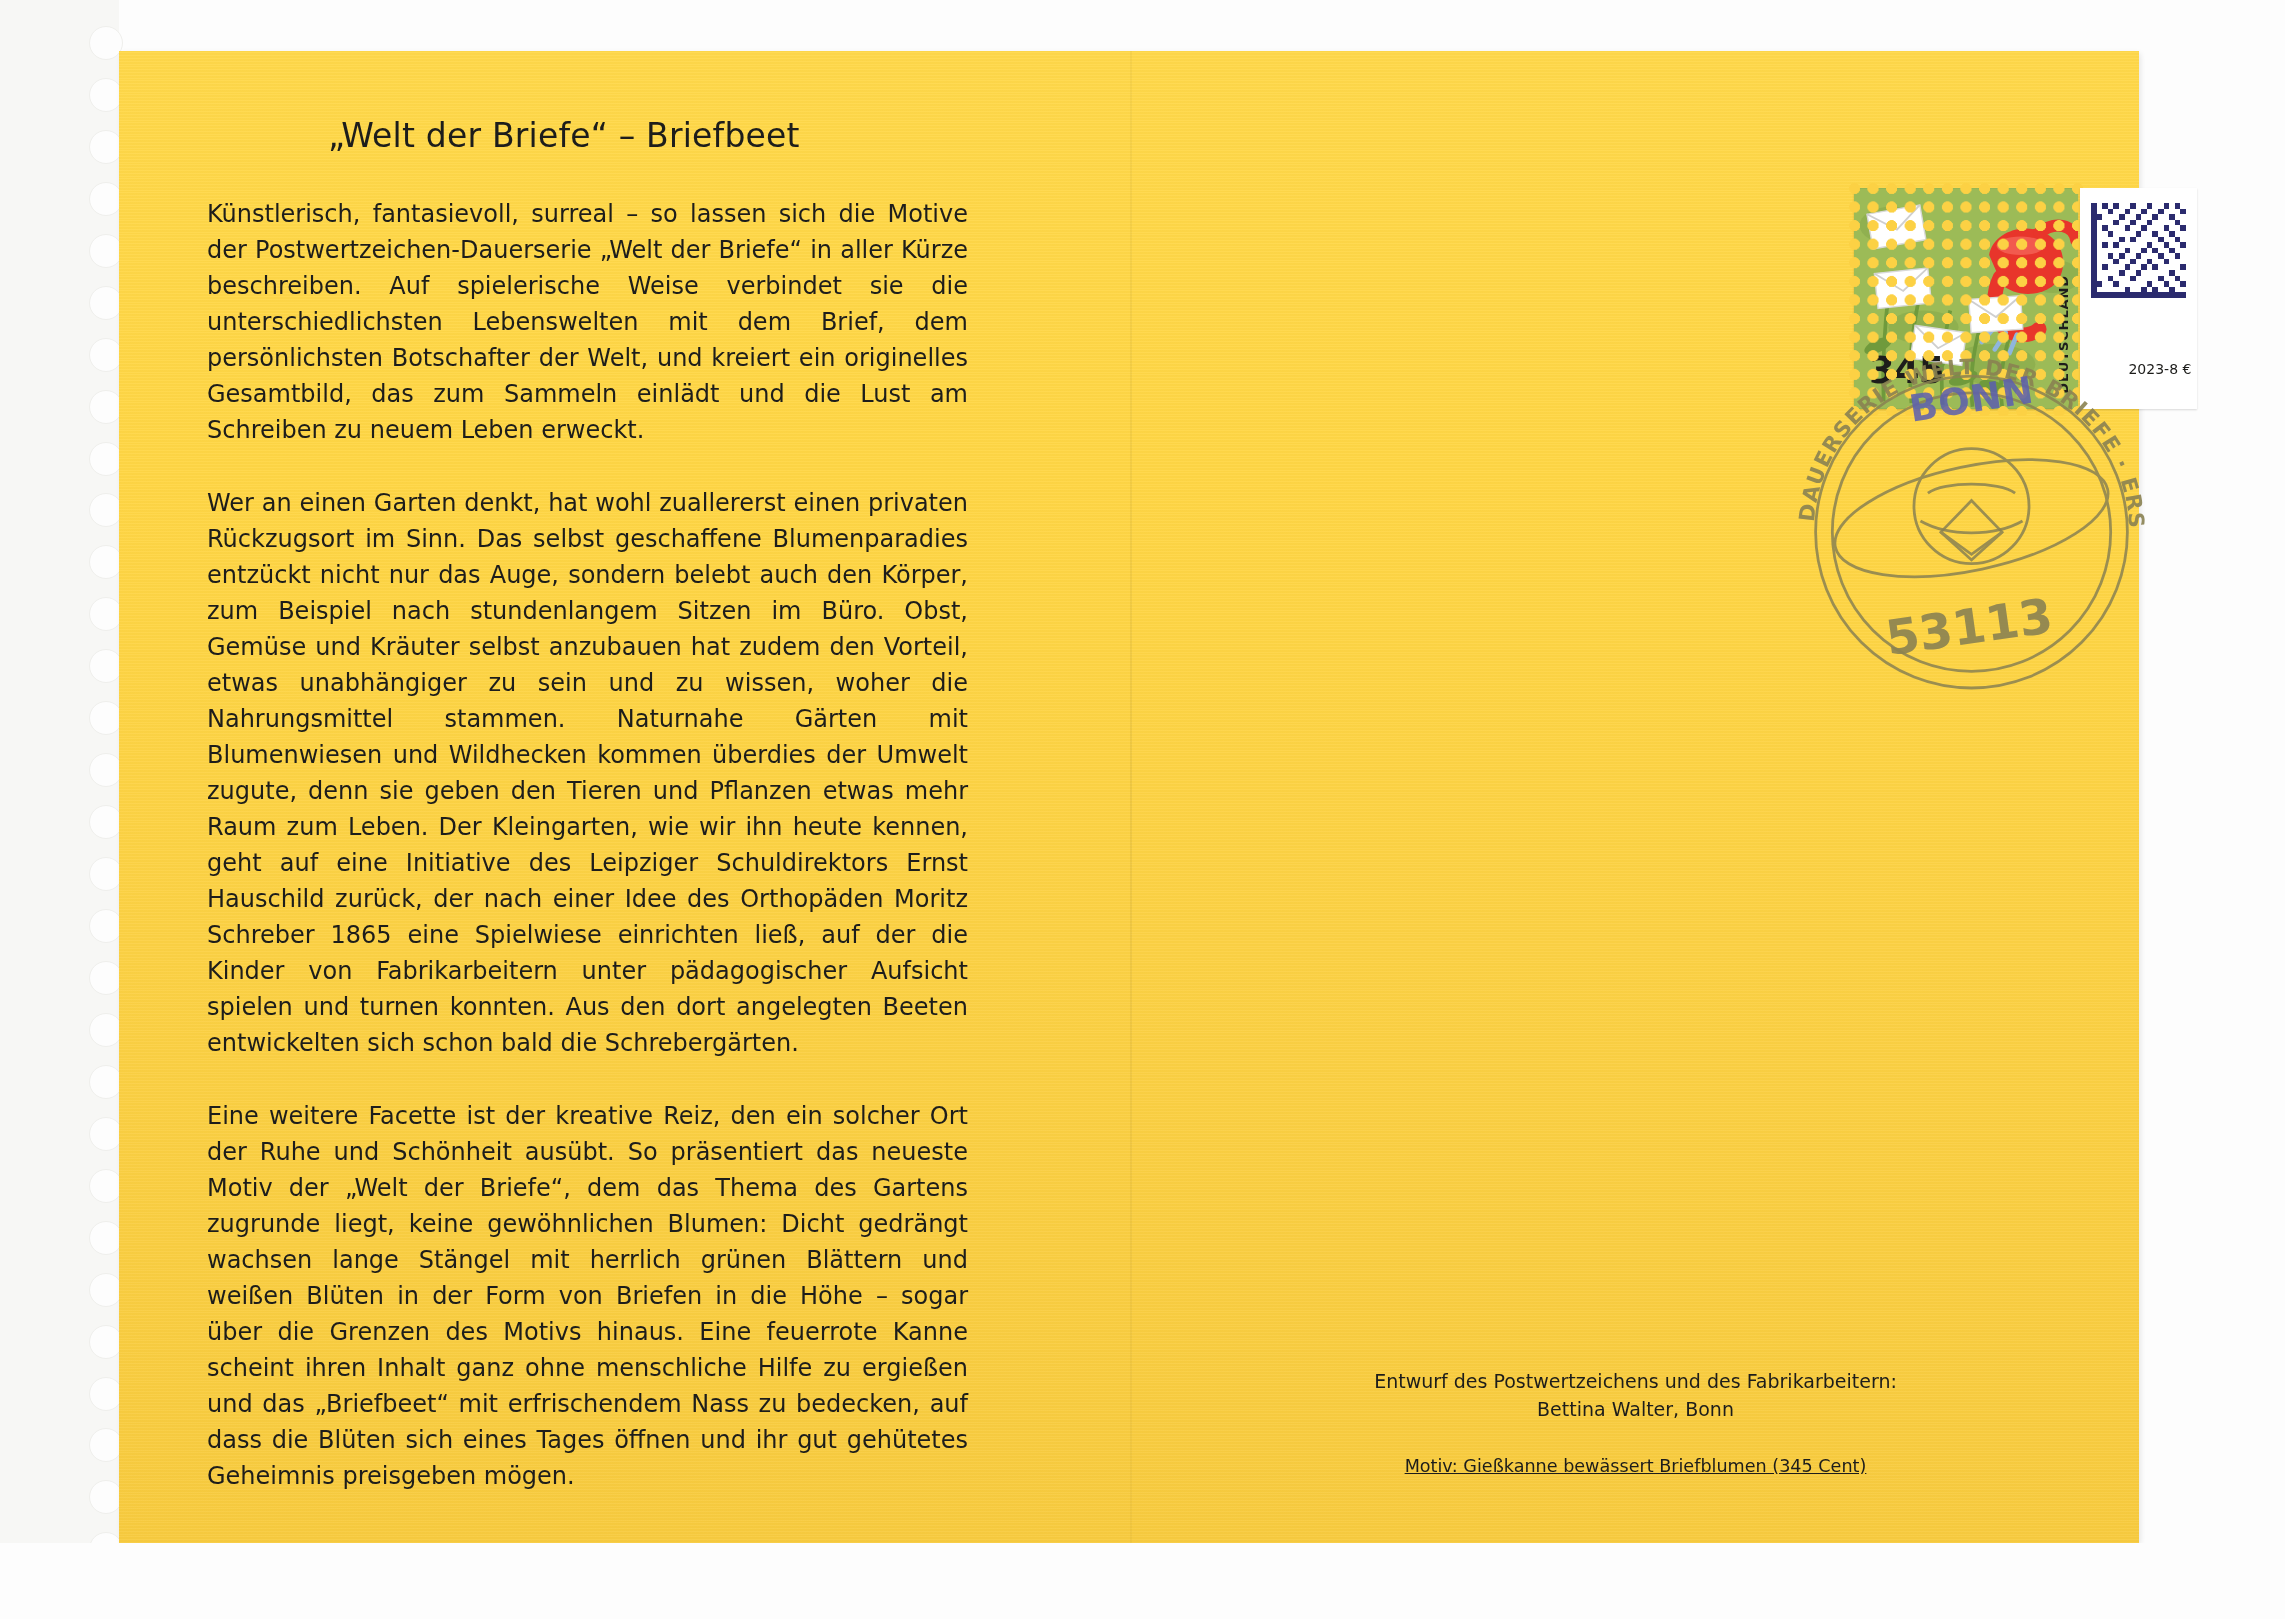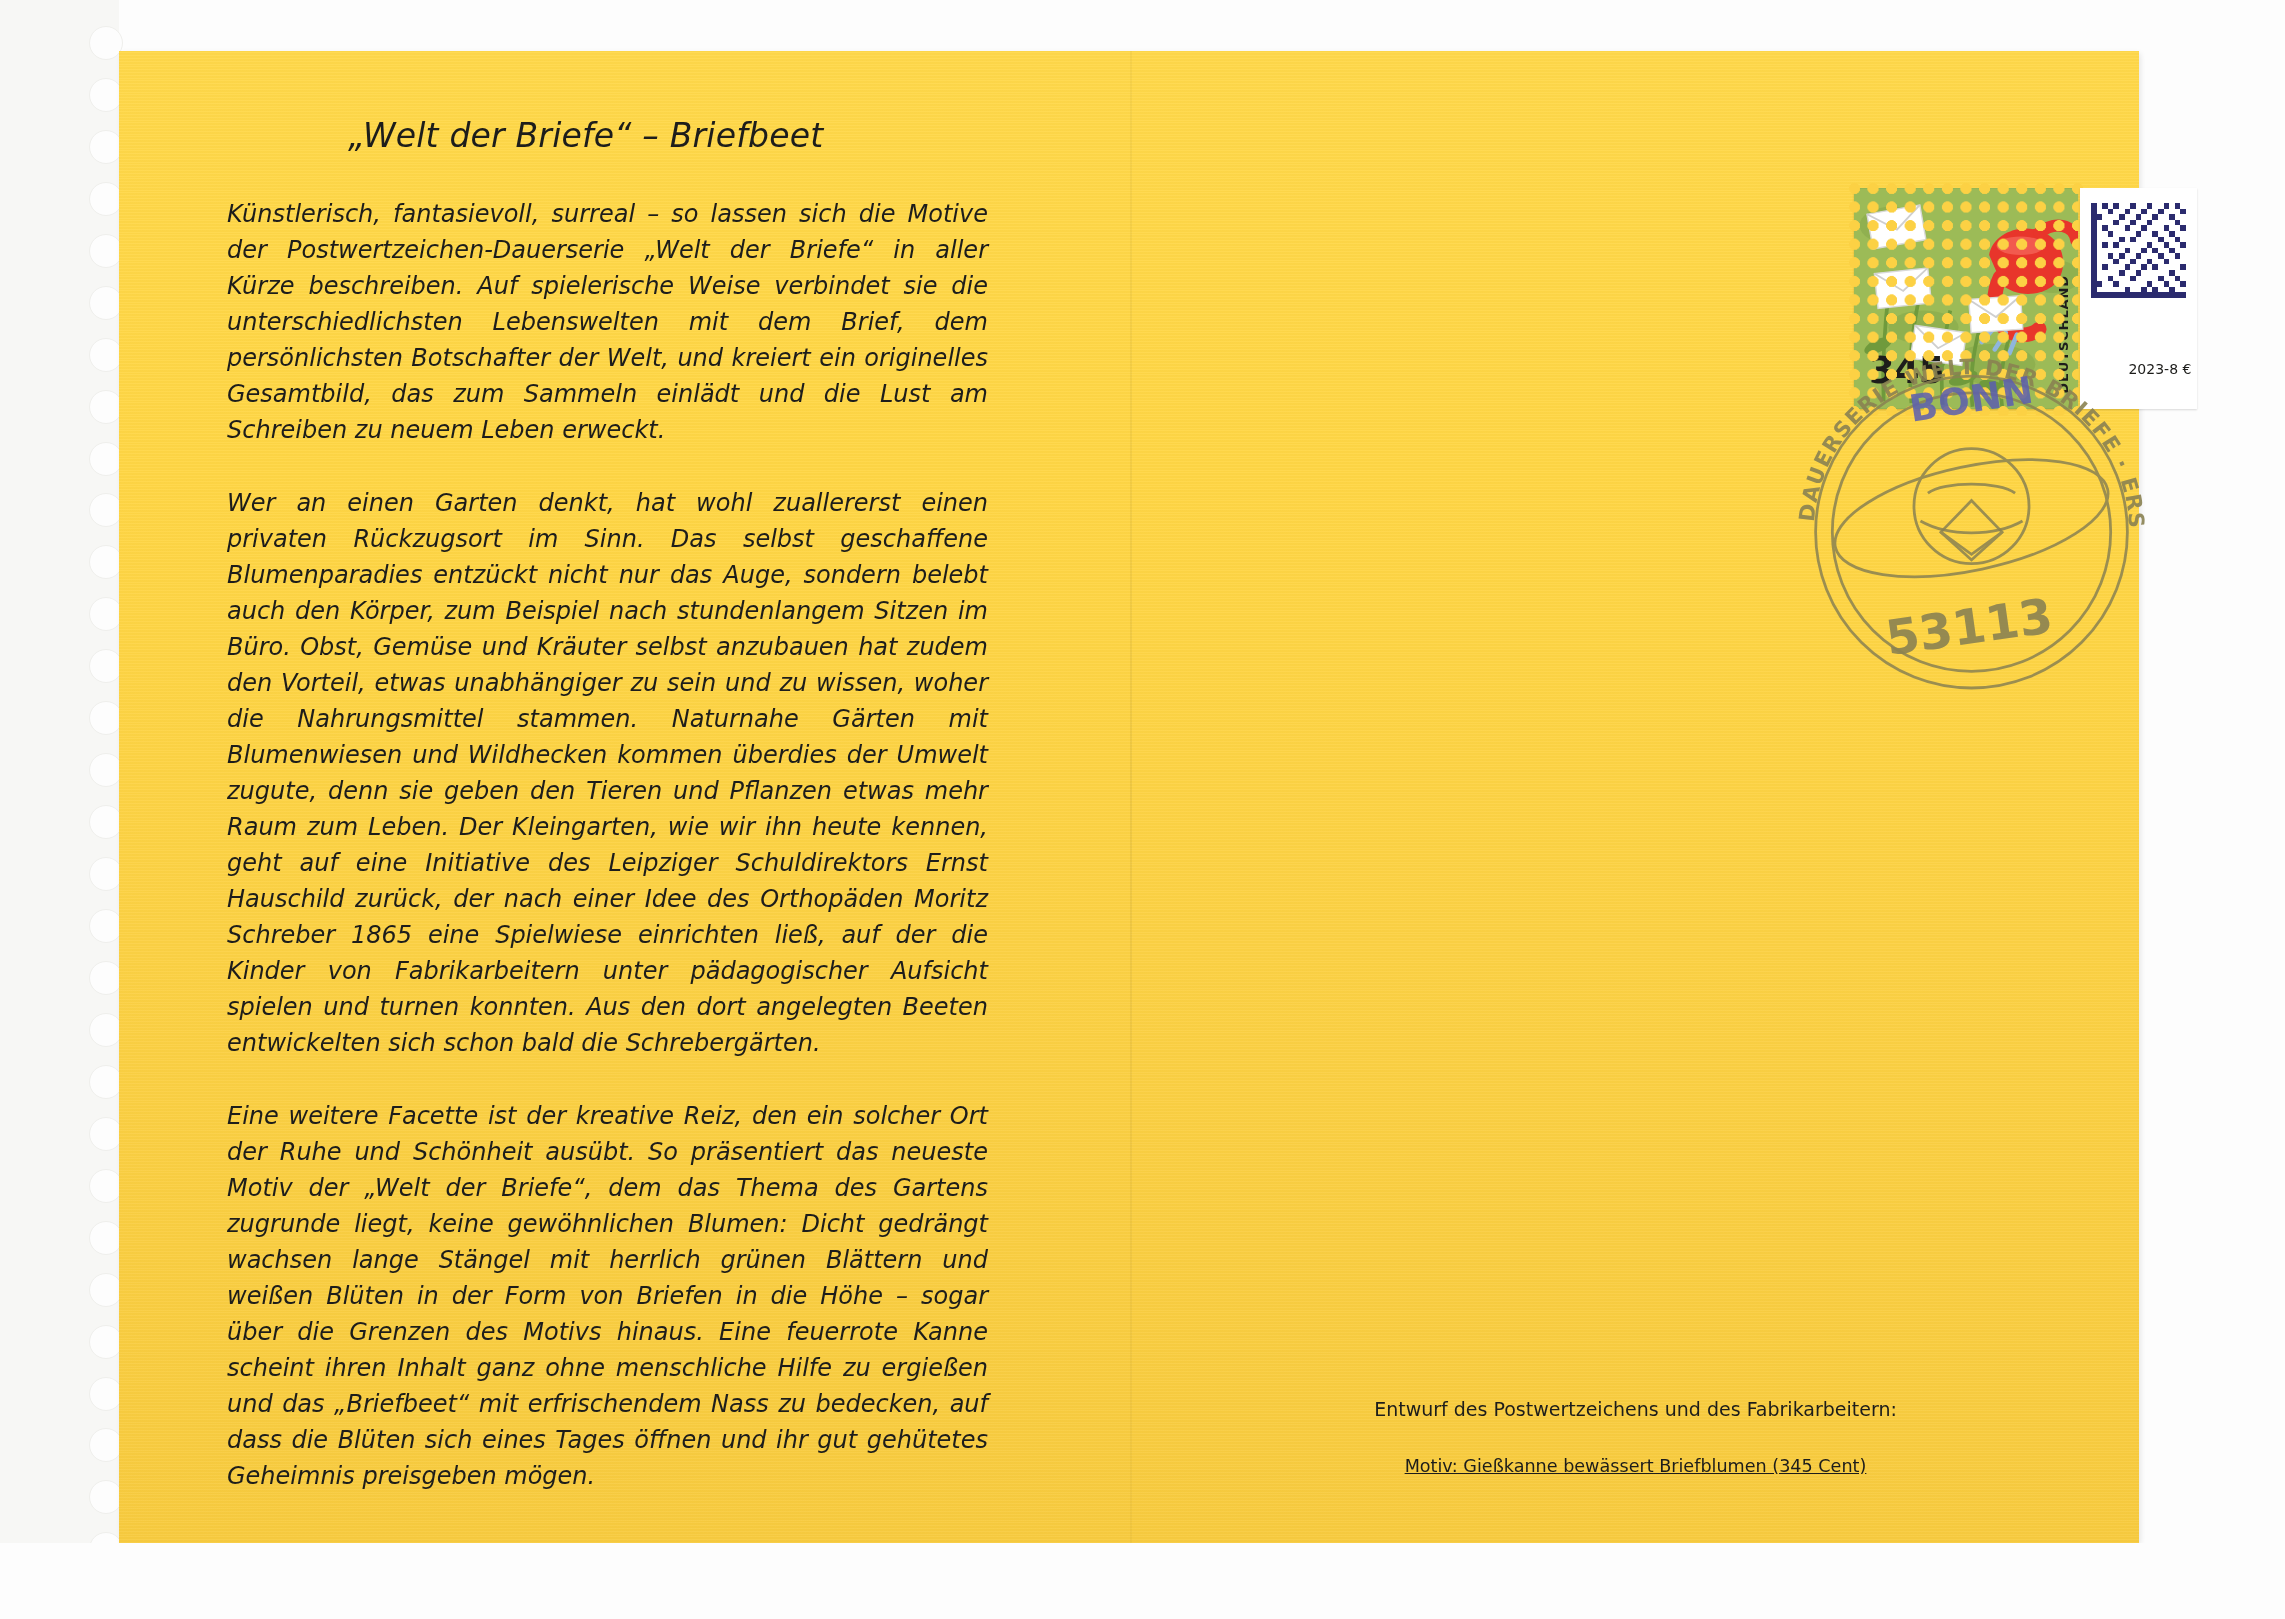--- a/index.html
+++ b/index.html
@@ -78,24 +78,23 @@
     left: 0;
     top: 0;
     width: 2020px;
     height: 26px;
     pointer-events: none;
   }
 
   
   #left-col {
     position: absolute;
-    left: 108px;
+    left: 88px;
     top: 65px;
     width: 761px;
-    font-style: italic;
   }
   #doc-title {
     font-size: 33px;
     color: #1d1d1b;
     letter-spacing: 0.2px;
     margin: 0 0 41px 121px;
     font-weight: 400;
   }
   .para {
     font-size: 24px;
@@ -494,20 +493,21 @@
         <text font-family="'DejaVu Sans',sans-serif" font-size="23" font-weight="700" fill="#8a8252" opacity="0.9" letter-spacing="1.5">
           <textPath href="#arcTop" startOffset="2%">DAUERSERIE WELT DER BRIEFE · ERSTAUSGABETAG 02.02.2023</textPath>
         </text>
         <text x="215" y="370" text-anchor="middle" font-family="'DejaVu Sans',sans-serif" font-size="52" font-weight="700" fill="#8a8252" opacity="0.9" transform="rotate(-8 215 370)">53113</text>
       </svg>
 
       <div id="bonn-ink">BONN</div>
 
       <div id="credits">
         <div id="credit-line-1">Entwurf des Postwertzeichens und des Fabrikarbeitern:</div>
+        <div id="credit-line-2">Bettina Walter, Bonn</div>
         <div id="credit-line-3">Motiv: Gießkanne bewässert Briefblumen (345 Cent)</div>
       </div>
 
     </div>
   </div>
 
   <div id="bottom-strip"></div>
 </div>
 
 

